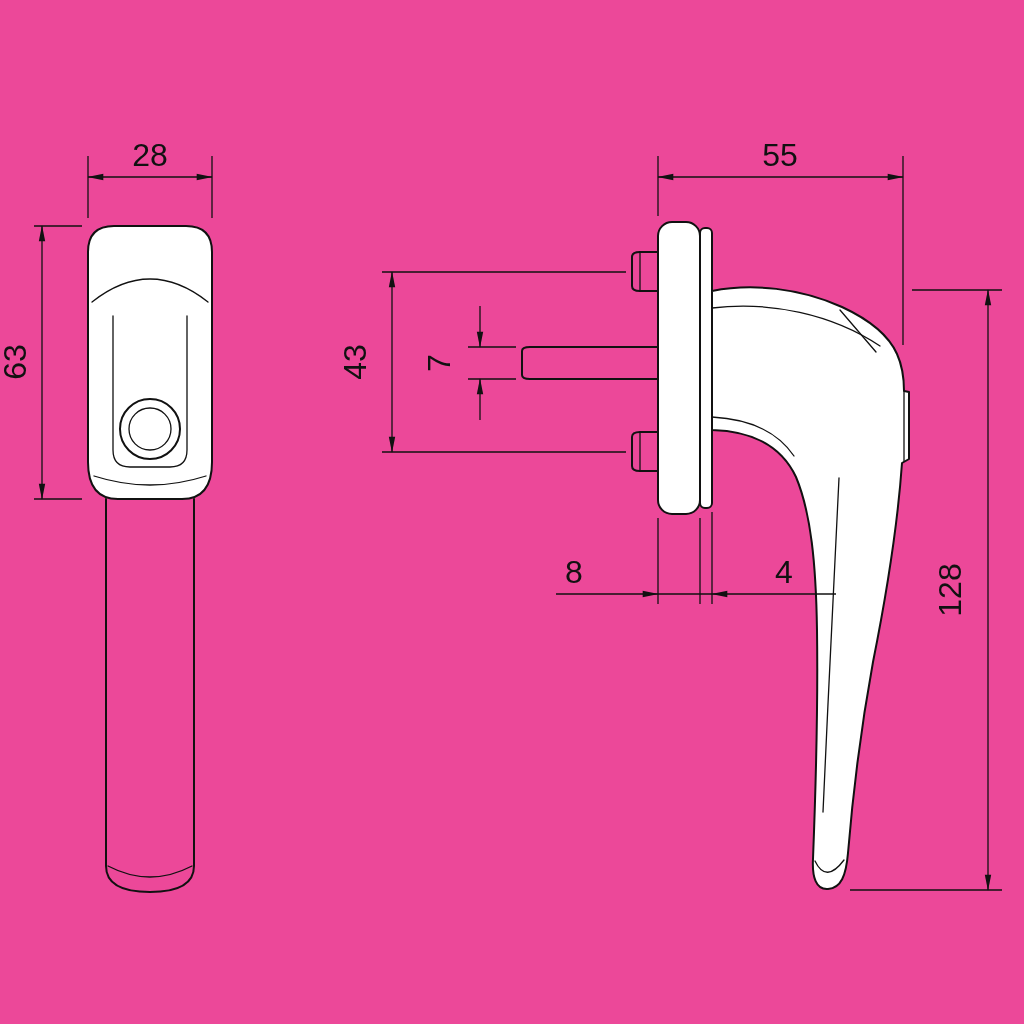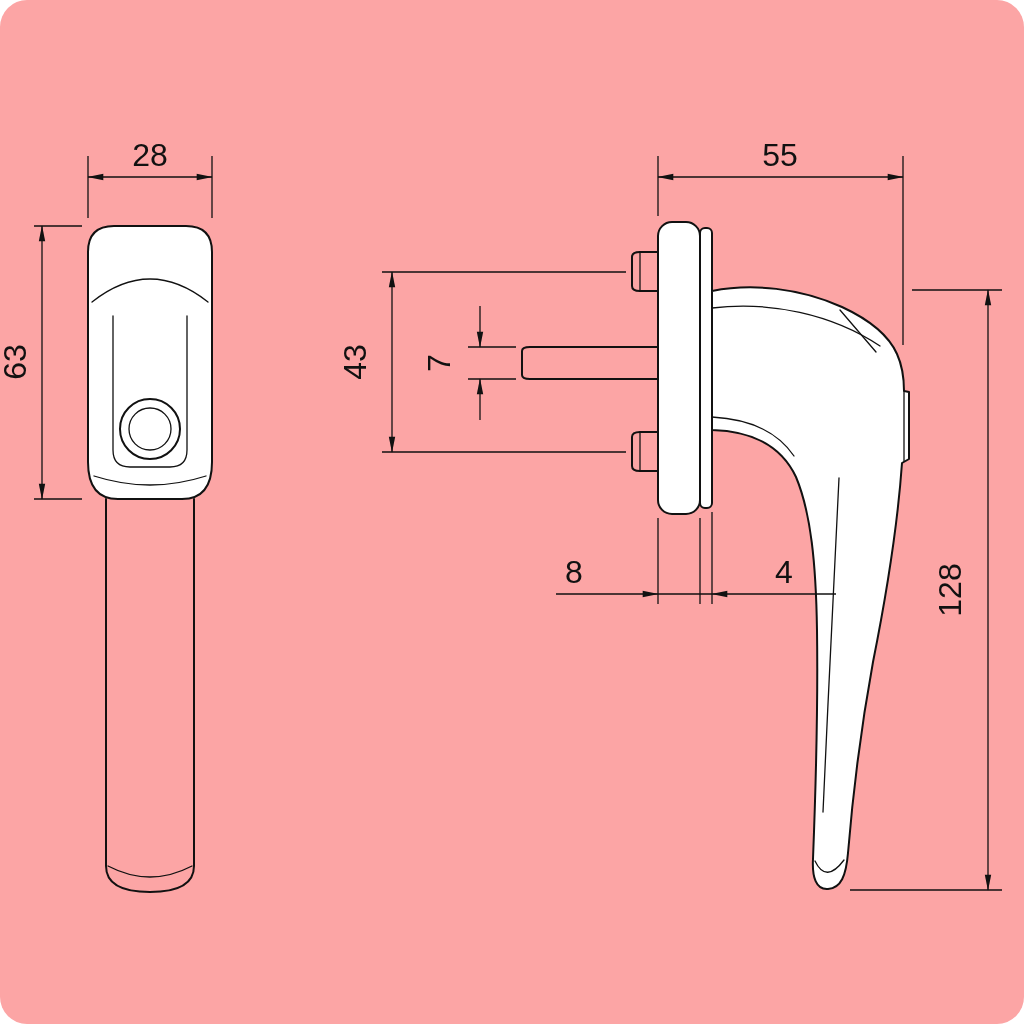--- a/index.html
+++ b/index.html
@@ -1,22 +1,21 @@
 <!DOCTYPE html>
 <html><head>
 <meta charset="utf-8">
 <style>
   html,body{margin:0;padding:0;background:#ffffff;}
   .canvas{
     position:relative;
     width:1024px;height:1024px;
-    background:#fca5a5;
+    background:#ec4899;
     overflow:hidden;
     font-family:"Liberation Sans", sans-serif;
-    border-radius:27px;
   }
   svg{position:absolute;left:0;top:0;}
   .obj{fill:#ffffff;stroke:#111111;stroke-width:2;stroke-linejoin:round;stroke-linecap:round;}
   .objline{fill:none;stroke:#111111;stroke-width:2;stroke-linejoin:round;stroke-linecap:round;}
   .thin{fill:none;stroke:#111111;stroke-width:1.3;stroke-linecap:round;}
   .dim{fill:none;stroke:#111111;stroke-width:1.3;}
   .dimtext{fill:#111111;font-size:32px;font-family:"Liberation Sans", sans-serif;}
 </style>
 </head>
 <body>

